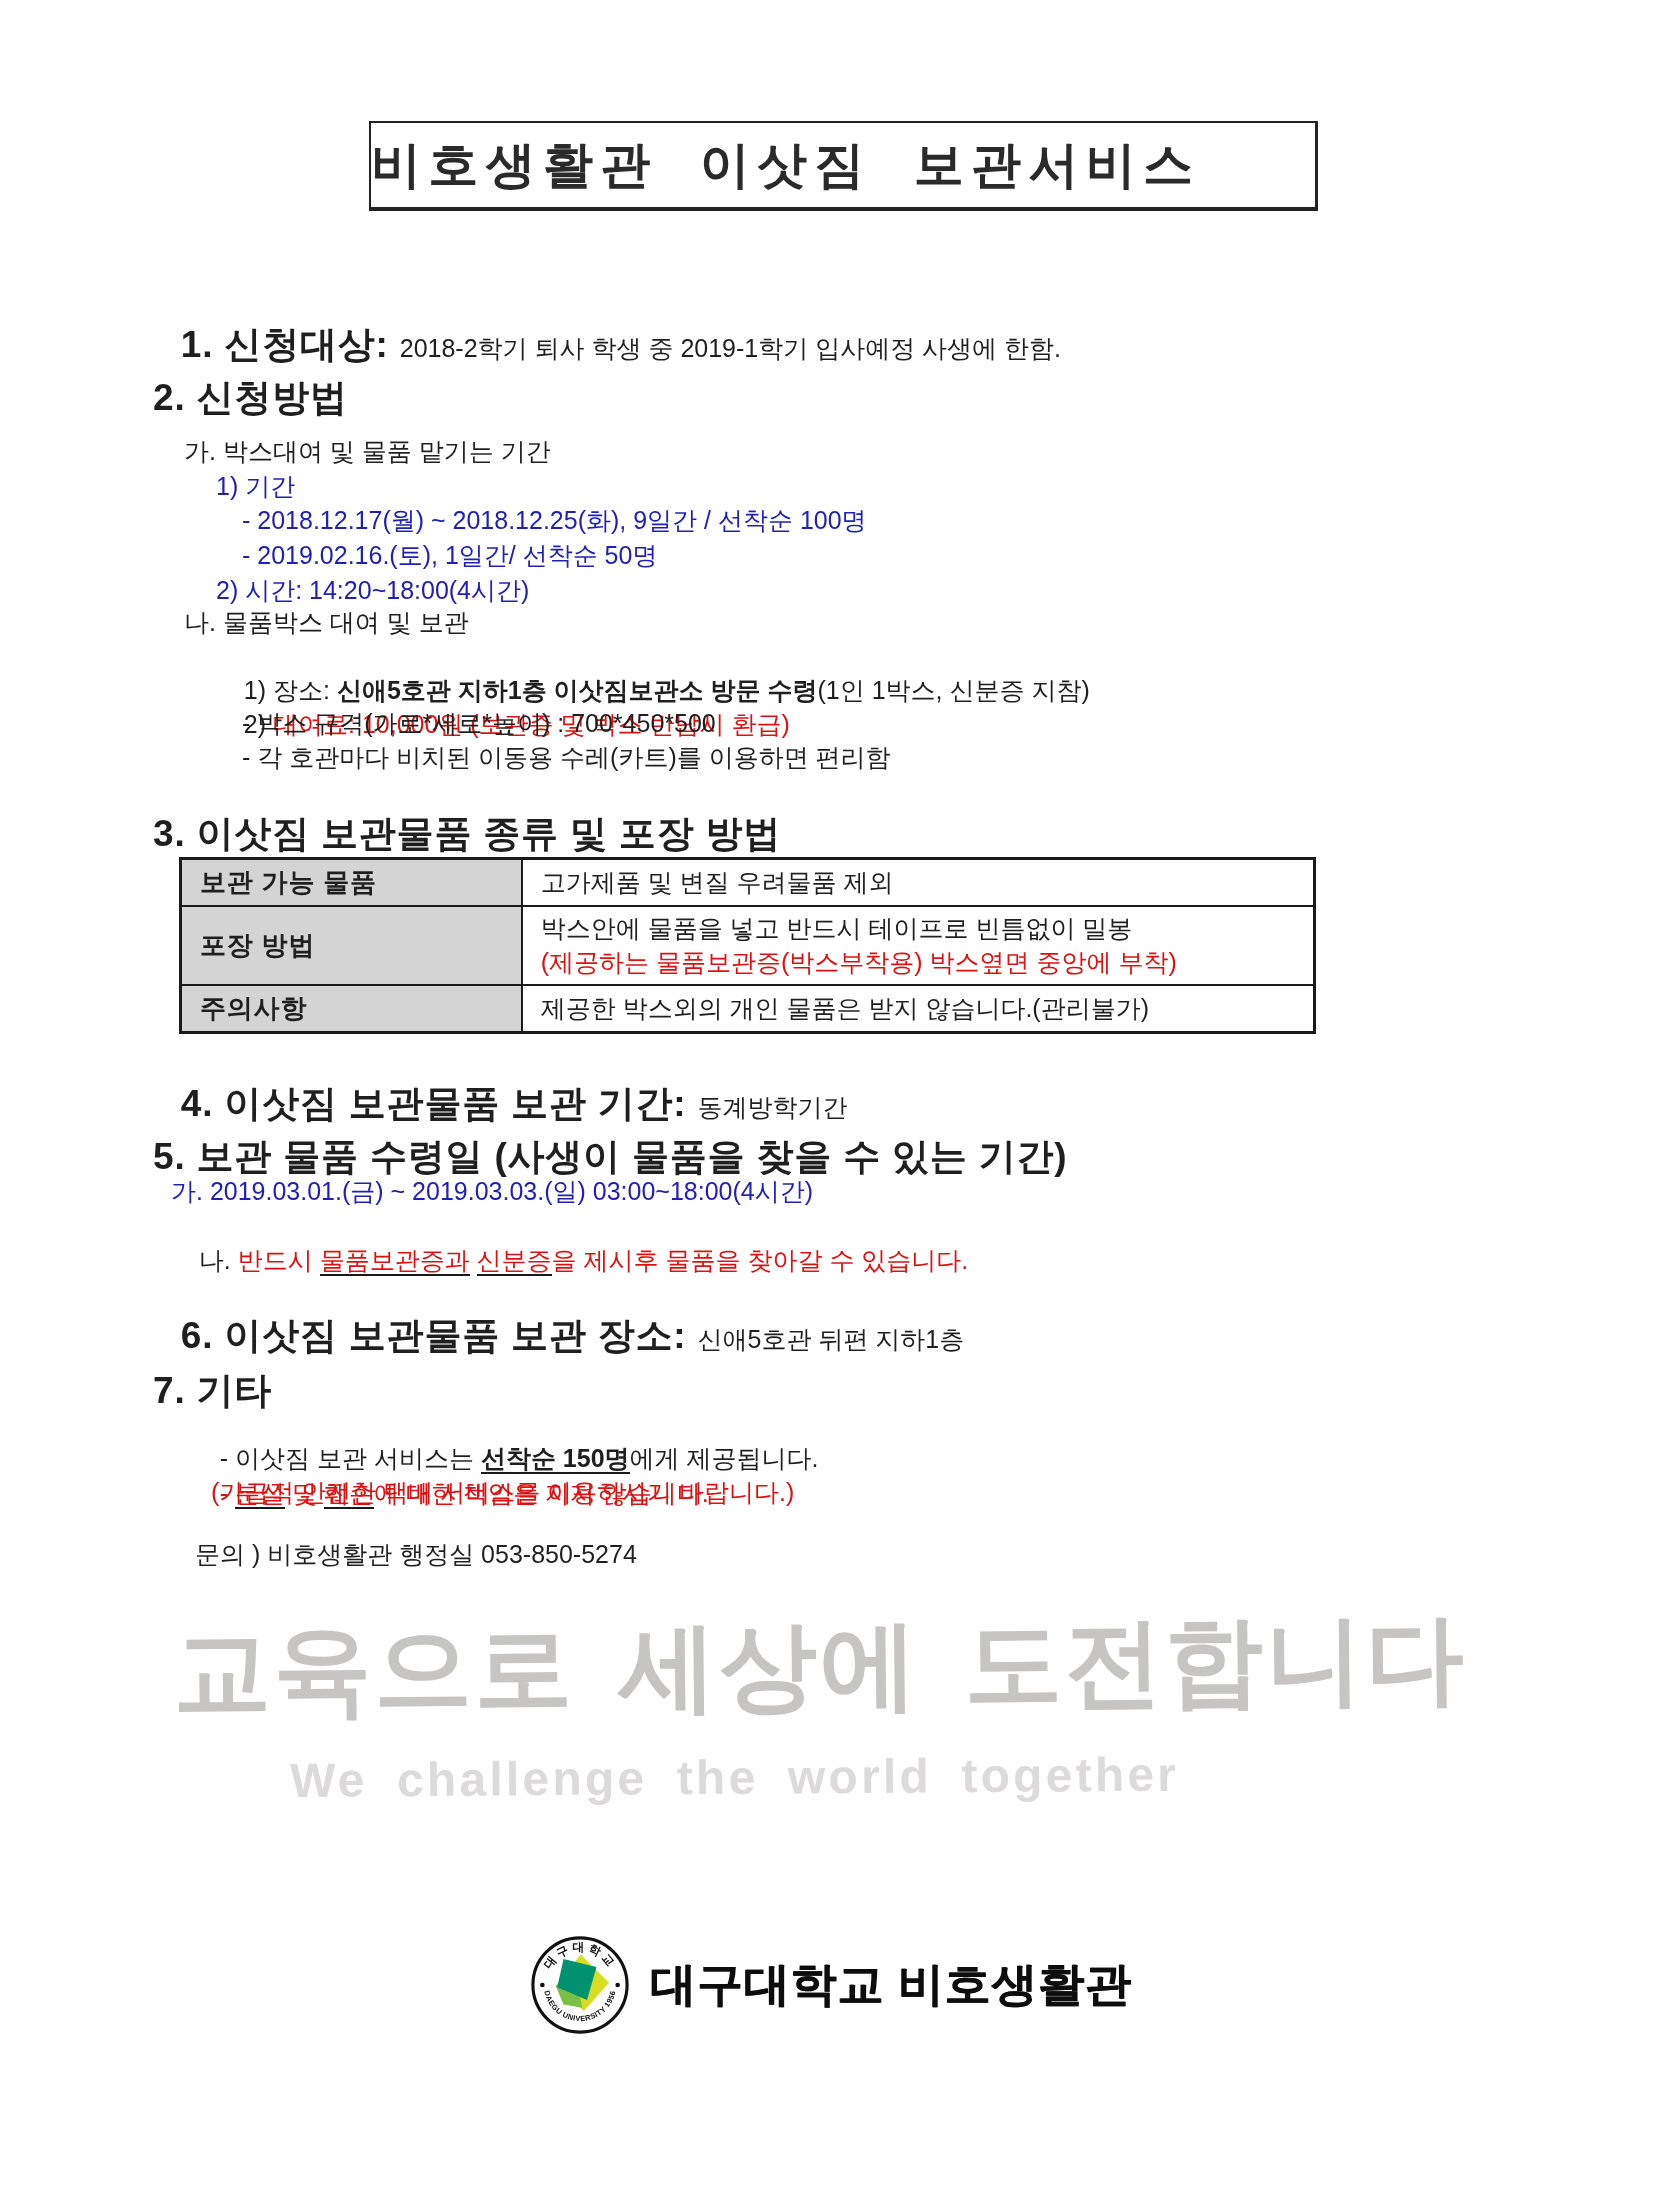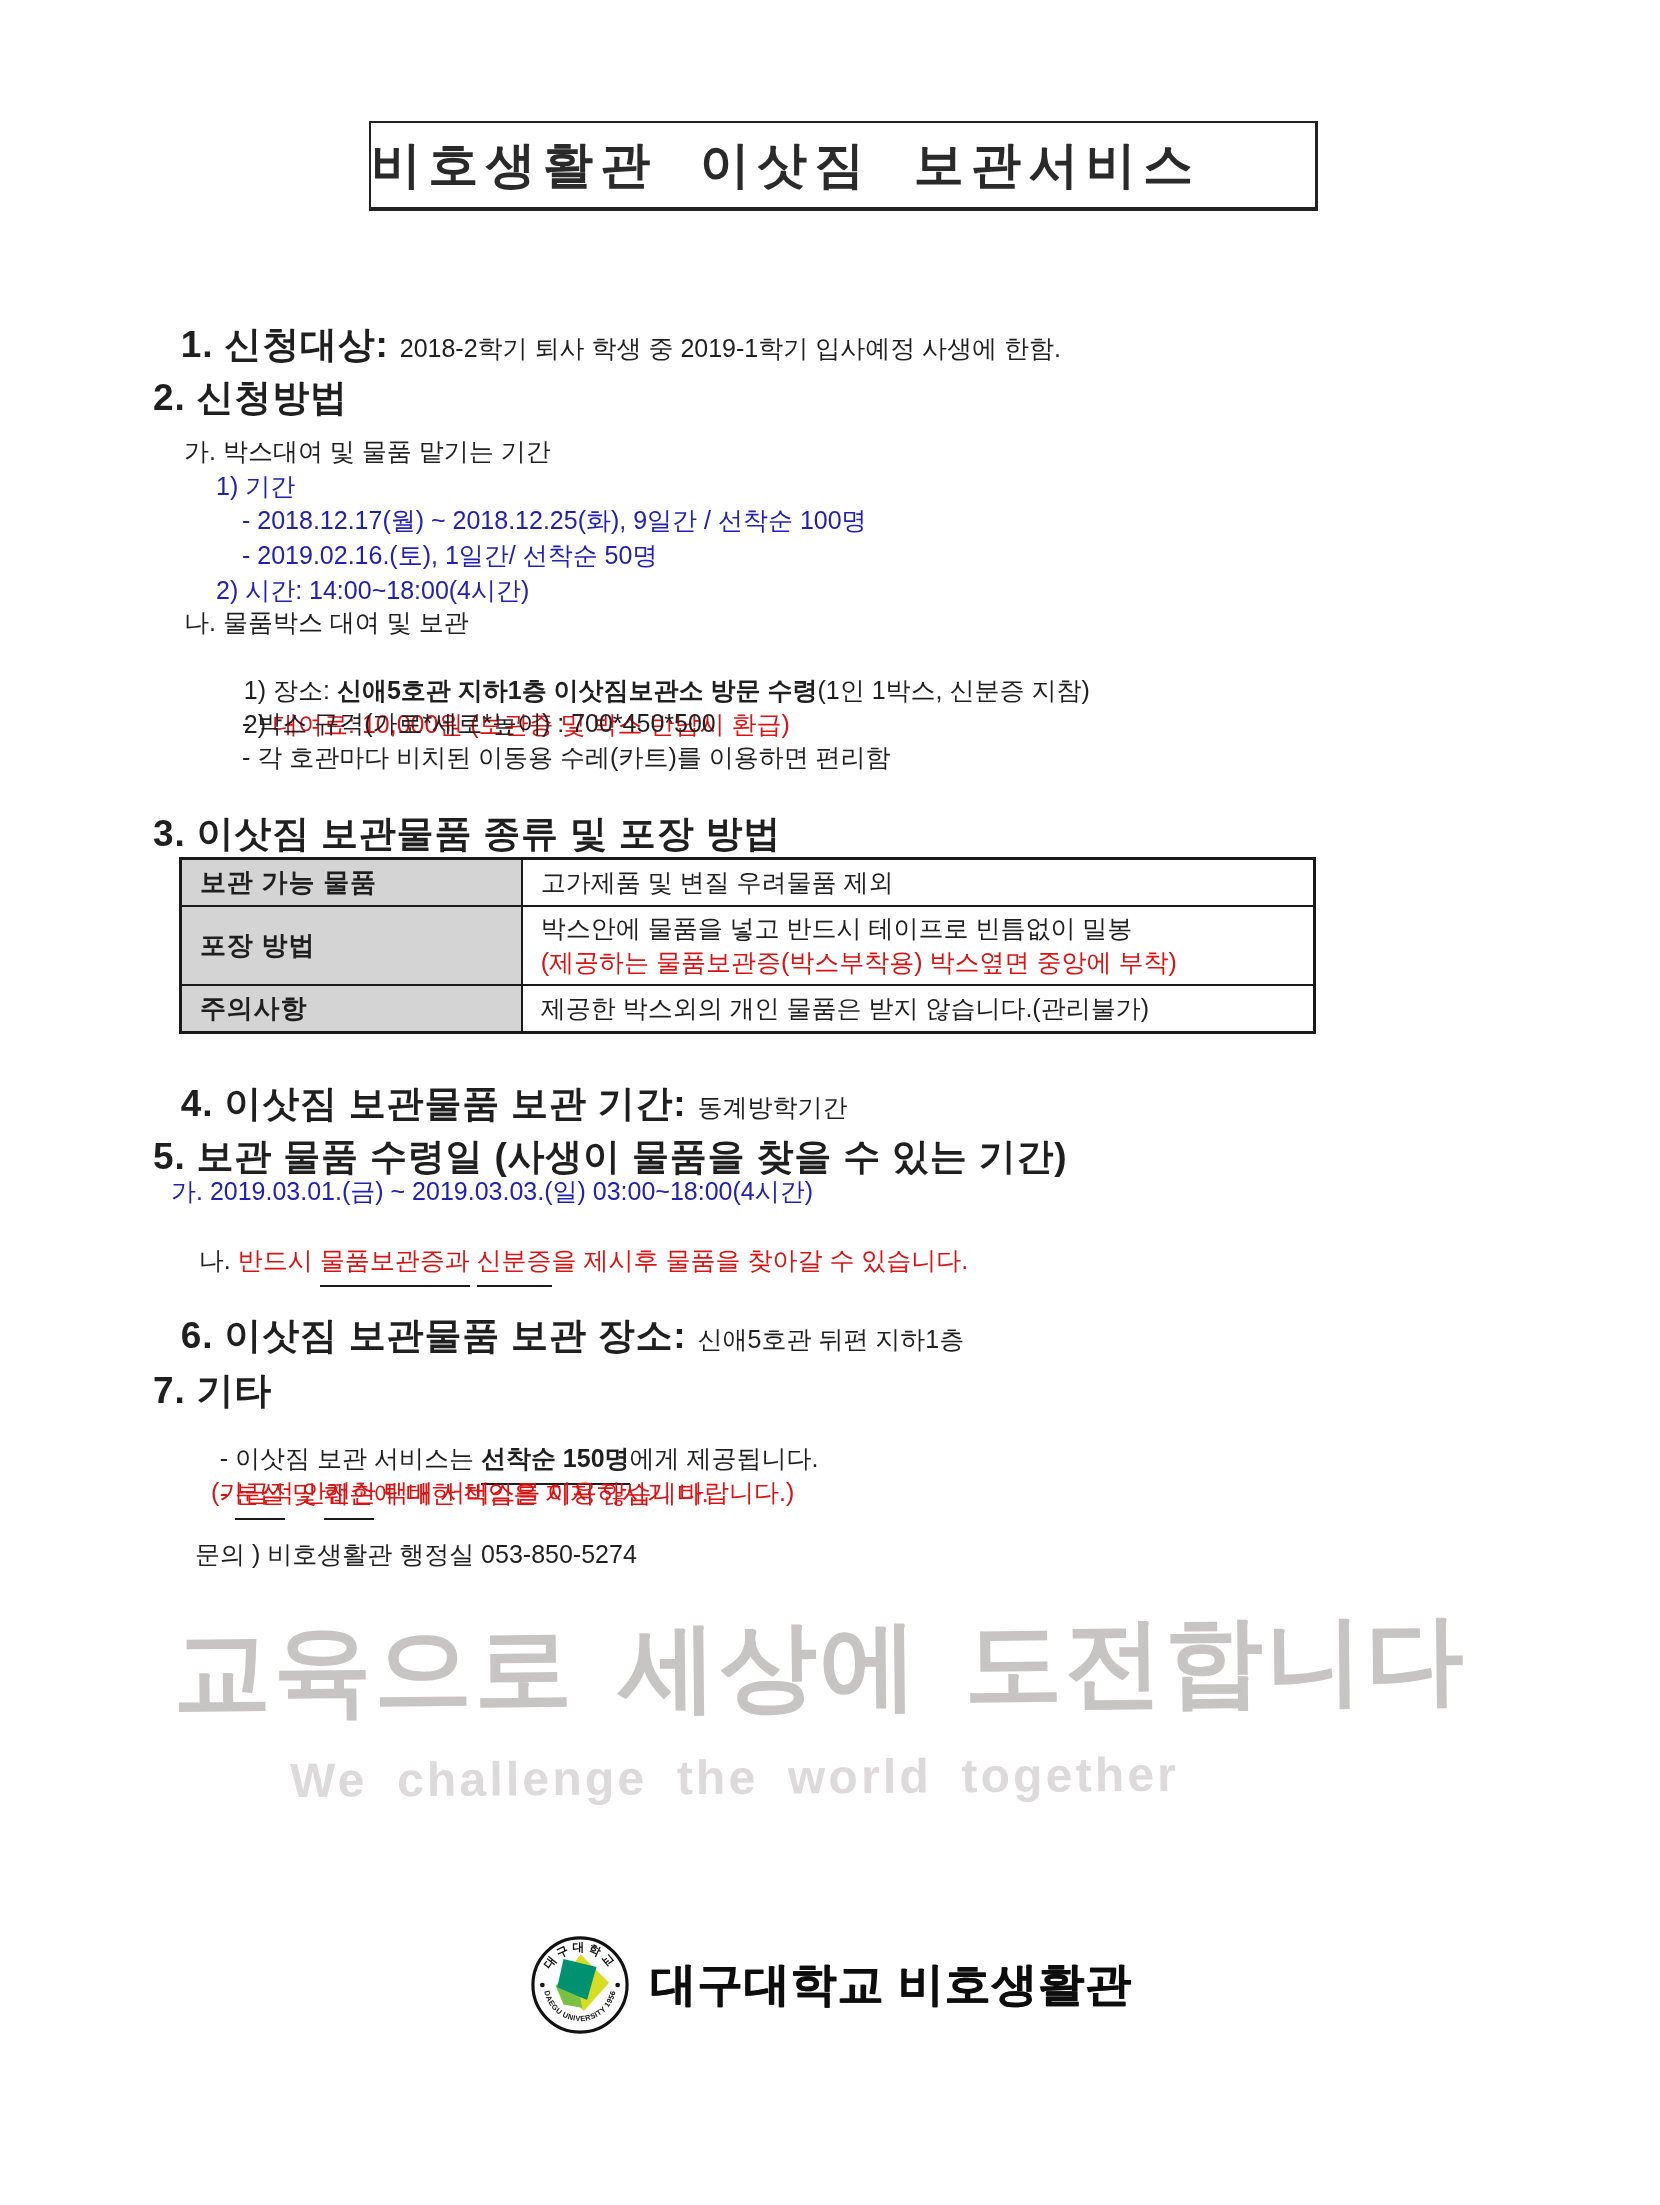--- a/index.html
+++ b/index.html
@@ -9,21 +9,21 @@
     background:#ffffff;
     overflow:hidden;
     font-family:"Liberation Sans","DejaVu Sans",sans-serif;
     color:#1f1f1f;
   }
   .abs{position:absolute;}
   .line{white-space:pre-wrap;font-size:25px;line-height:35px;}
   .b{font-weight:bold;}
   .blue{color:#2021b2;}
   .red{color:#dc1111;}
-  .ul{border-bottom:2.4px solid #1a1a1a;padding-bottom:11px;margin-top:19px;}
+  .ul{border-bottom:2.4px solid #1a1a1a;padding-bottom:0;margin-top:19px;}
   .sec-head{font-size:37px;font-weight:700;letter-spacing:0.8px;white-space:pre-wrap;}
   .sec-body{font-size:25px;font-weight:400;}
 
   .title-box{
     left:369px;top:121px;width:949px;height:90px;
     box-sizing:border-box;
     border:2.4px solid #222;border-bottom-width:4.8px;border-right-width:3.2px;
     display:flex;align-items:center;justify-content:flex-start;
     font-size:50px;font-weight:bold;letter-spacing:7.3px;word-spacing:21px;
     color:#2a2a2a;
@@ -79,21 +79,21 @@
 
   <div class="abs line" style="left:153px;top:292px;">
     <span class="sec-head">1. 신청대상: </span><span class="sec-body">2018-2학기 퇴사 학생 중 2019-1학기 입사예정 사생에 한함.</span>
   </div>
 
   <div class="abs sec-head" style="left:153px;top:373px;">2. 신청방법</div>
   <div class="abs line" style="left:184px;top:434px;">가. 박스대여 및 물품 맡기는 기간</div>
   <div class="abs line blue" style="left:216px;top:469px;">1) 기간</div>
   <div class="abs line blue" style="left:242px;top:503px;">- 2018.12.17(월) ~ 2018.12.25(화), 9일간 / 선착순 100명</div>
   <div class="abs line blue" style="left:242px;top:538px;">- 2019.02.16.(토), 1일간/ 선착순 50명</div>
-  <div class="abs line blue" style="left:216px;top:573px;">2) 시간: 14:00~18:00(4시간)</div>
+  <div class="abs line blue" style="left:216px;top:573px;">2) 시간: 14:20~18:00(4시간)</div>
   <div class="abs line" style="left:184px;top:605px;">나. 물품박스 대여 및 보관</div>
   <div class="abs line" style="left:216px;top:638px;">
     <span>1) 장소: </span><span class="b">신애5호관 지하1층 이삿짐보관소 방문 수령</span><span>(1인 1박스, 신분증 지참)</span>
   </div>
   <div class="abs line" style="left:216px;top:672px;">
     <span>2) </span><span class="red">대여료: 10,000원 (보관증 및 박스 반납시 환급)</span>
   </div>
   <div class="abs line" style="left:242px;top:706px;">- 박스 규격(가로*세로*높이) : 700*450*500</div>
   <div class="abs line" style="left:242px;top:740px;">- 각 호관마다 비치된 이동용 수레(카트)를 이용하면 편리함</div>
 

